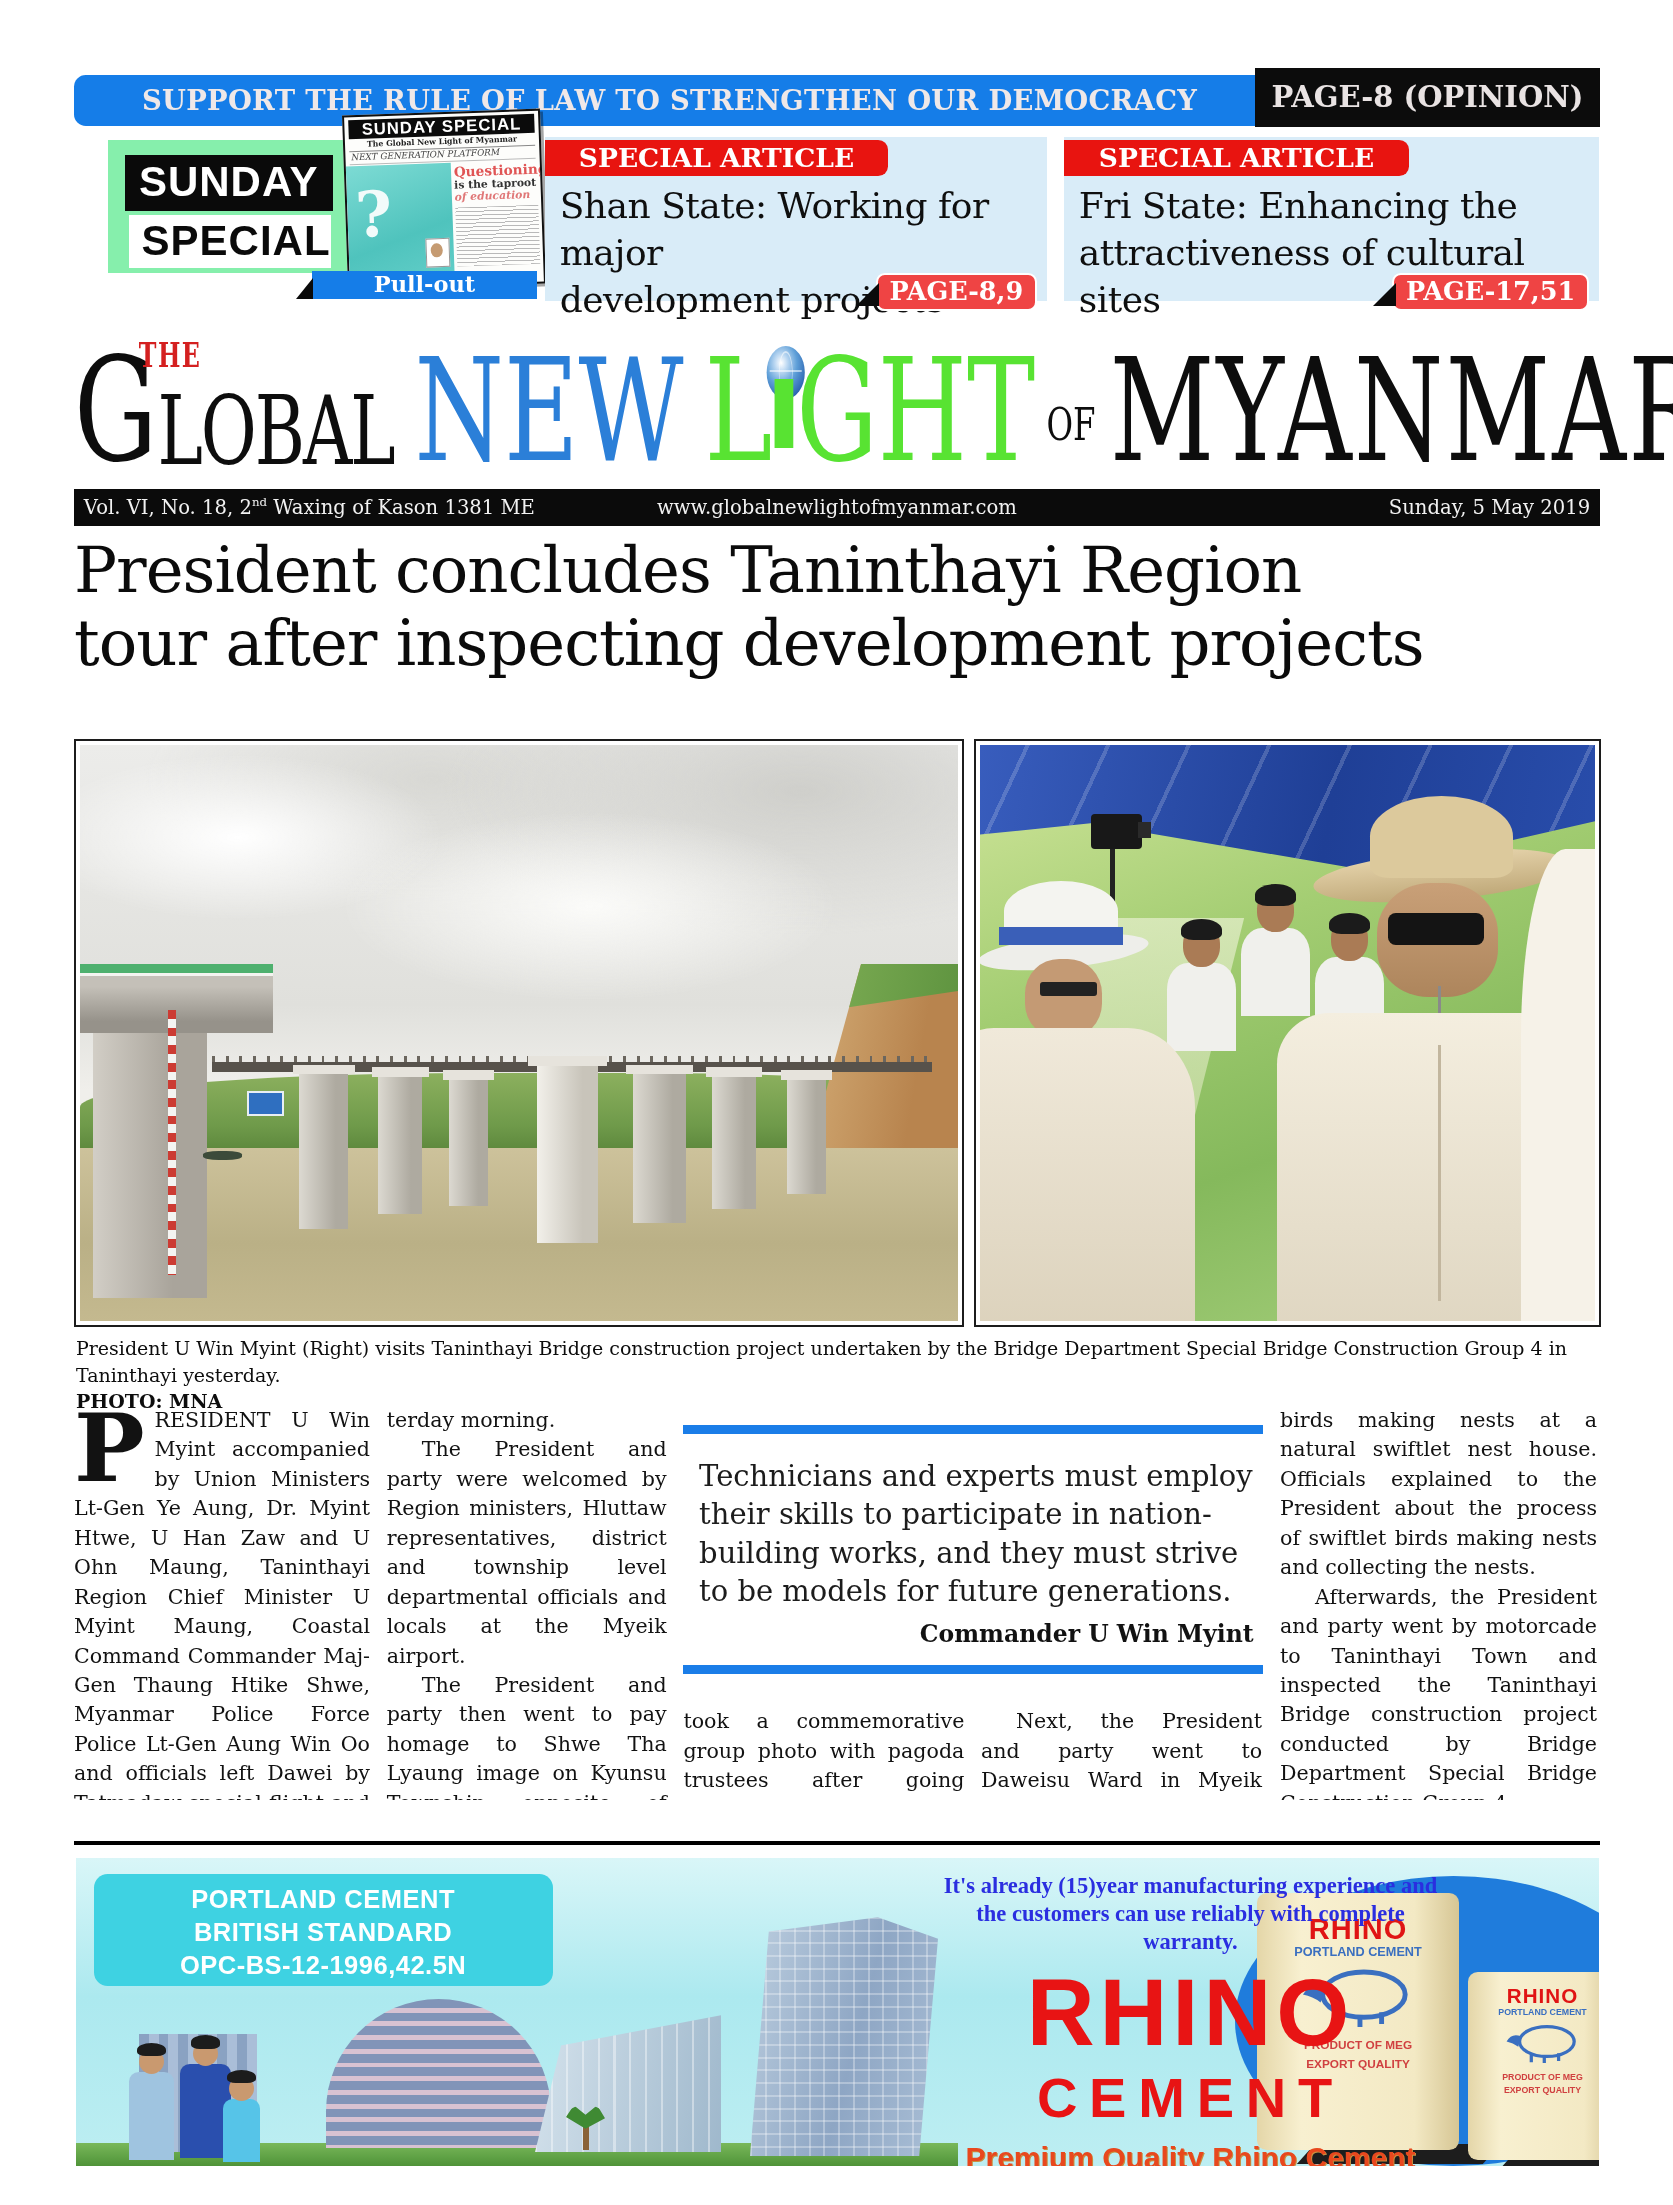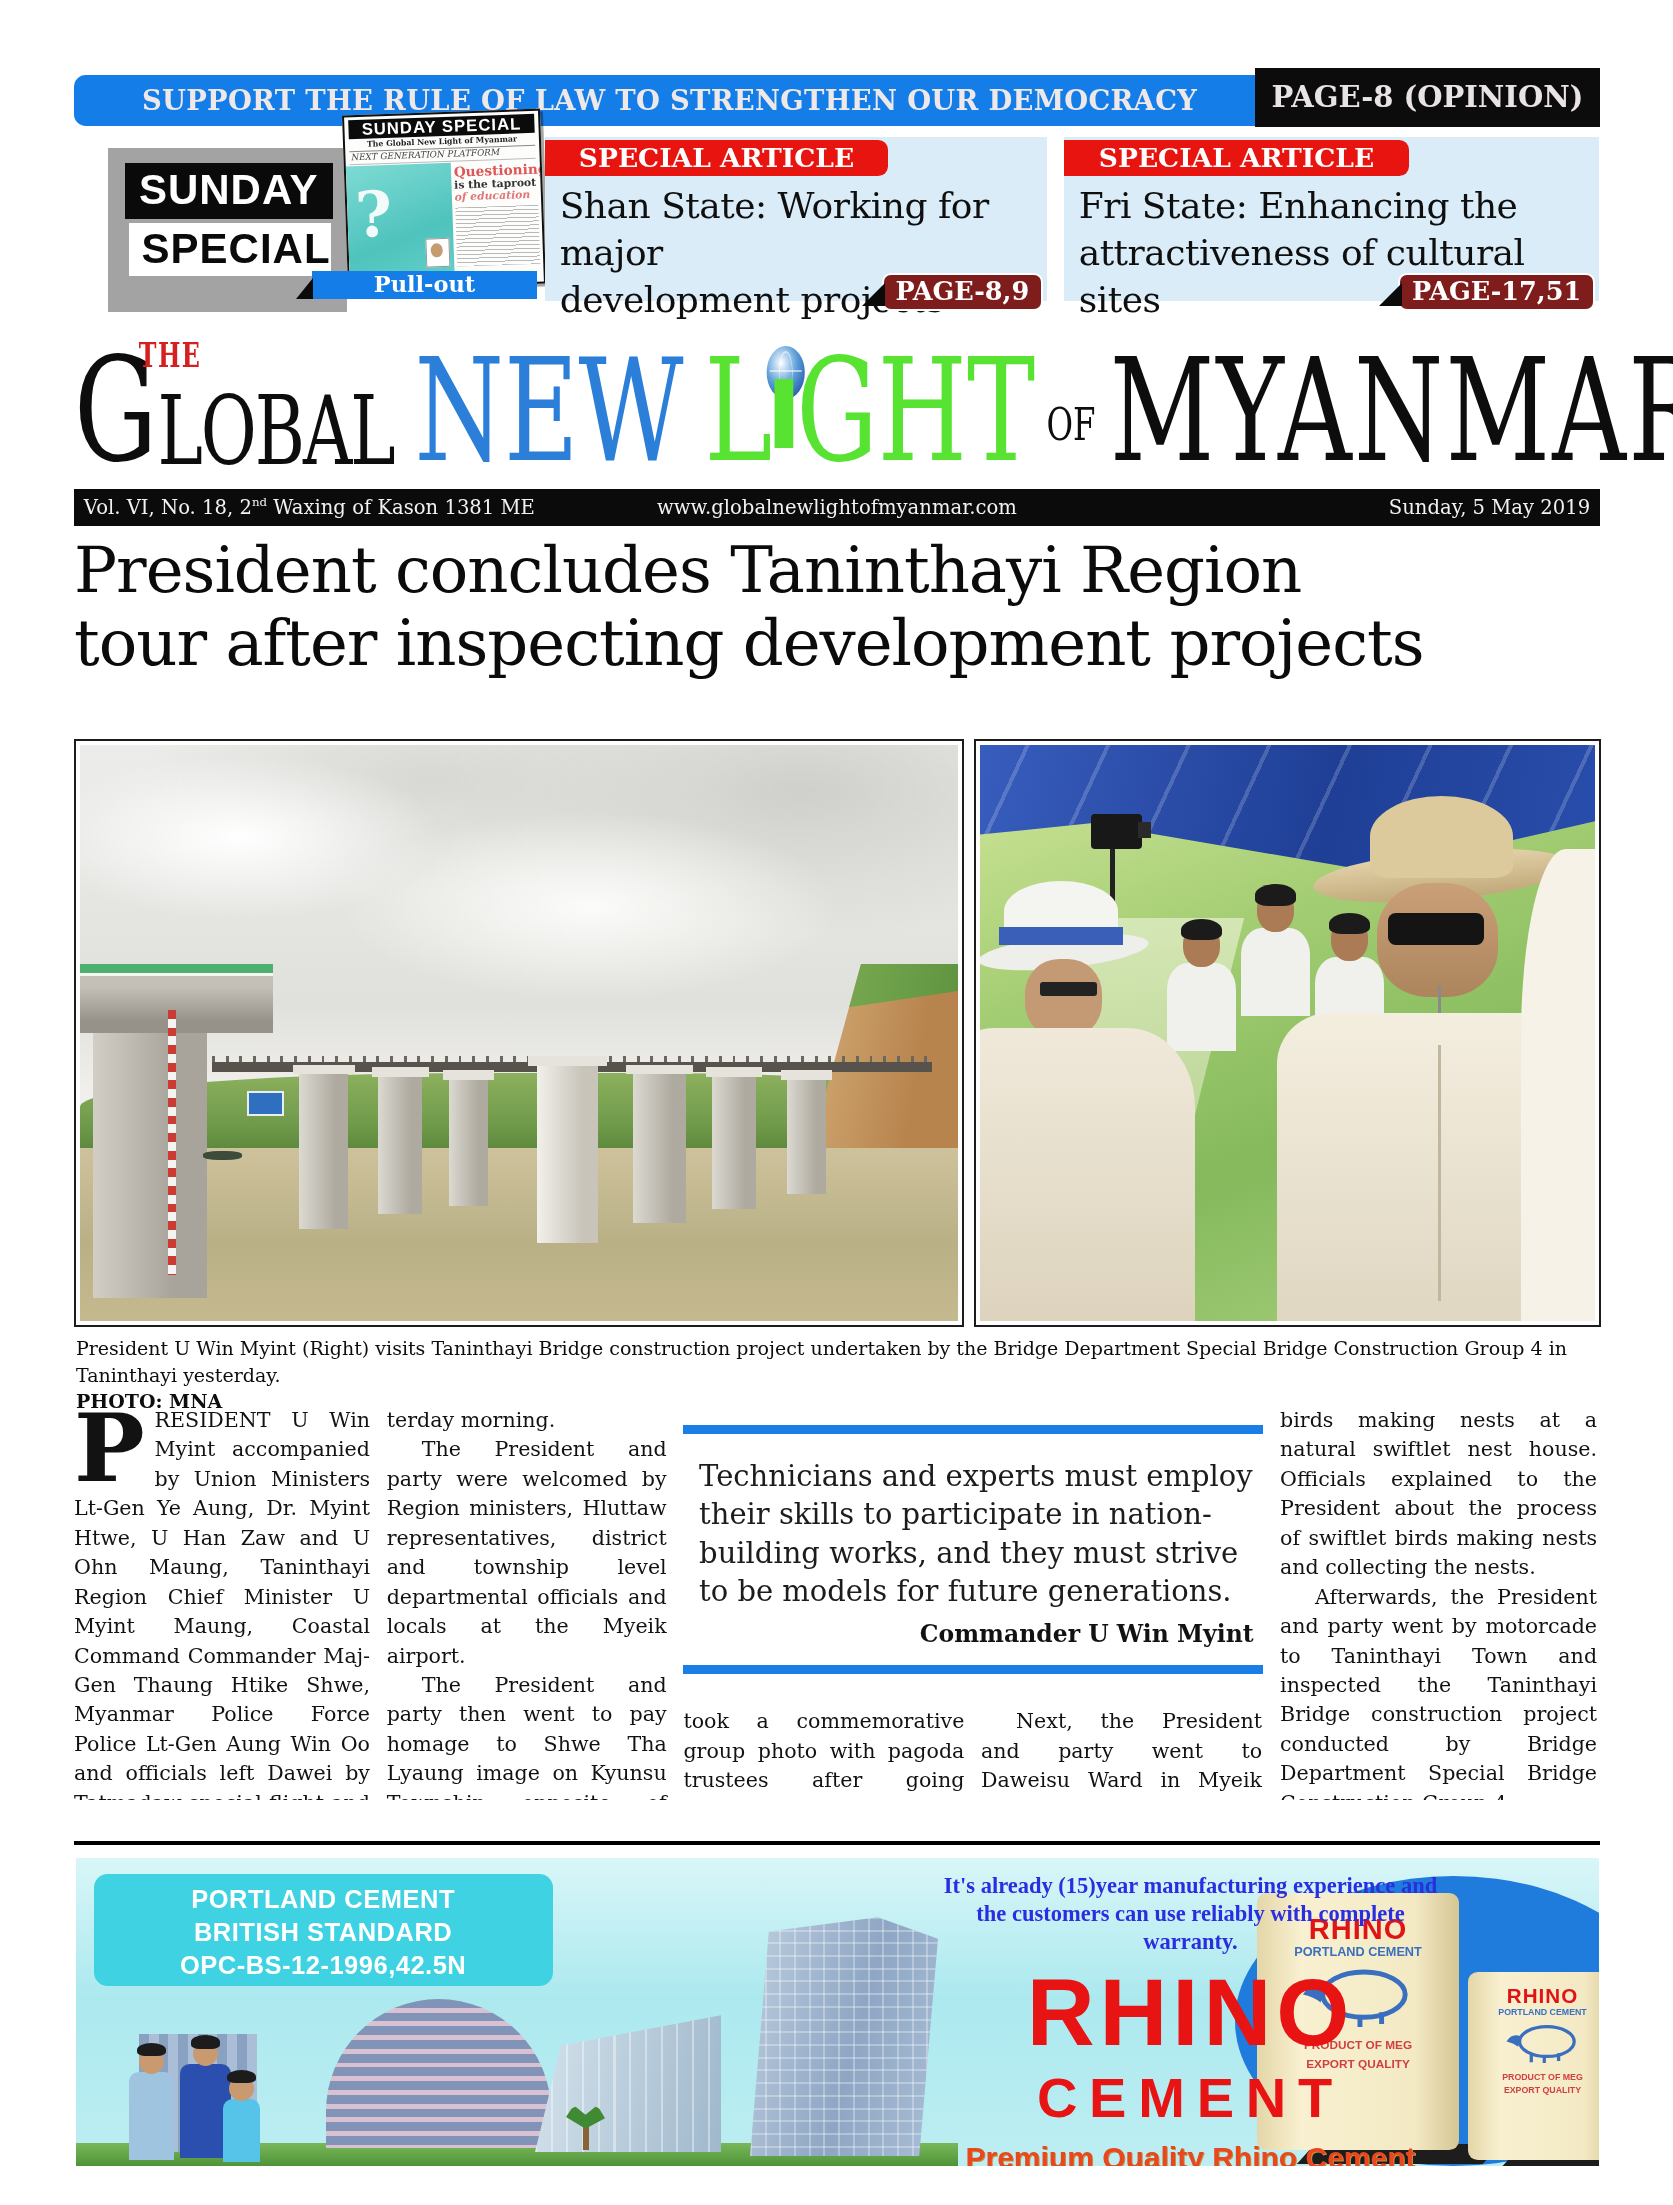--- a/index.html
+++ b/index.html
@@ -8,21 +8,21 @@
   .abs{position:absolute;}
 
   
   .top-banner{left:74px;top:75px;width:1526px;height:51px;background:#157de8;border-radius:11.8px;}
   .banner-text{position:absolute;left:0;top:8.8px;width:1191px;text-align:center;
                font-weight:bold;font-size:27.4px;color:#efe8e8;letter-spacing:0.3px;}
   .opinion-box{position:absolute;right:0;top:-6.9px;width:345px;height:59px;background:#0c0c0c;
                color:#e9e3e3;font-weight:bold;font-size:29px;text-align:center;line-height:59px;}
 
   
-  .sunday-grey{left:108px;top:148px;width:239px;height:164px;background:#a3a3a3;}
+  .sunday-grey{left:108px;top:140px;width:239px;height:133px;background:#86efac;}
   .sunday-black{position:absolute;left:16.7px;top:14.7px;width:208px;height:56px;background:#0a0a0a;
                 color:#fff;font:bold 42px/54px "Liberation Sans",sans-serif;text-align:center;letter-spacing:1px;}
   .sunday-white{position:absolute;left:20.6px;top:75px;width:202px;height:53px;background:#fff;
                 color:#0a0a0a;font:bold 42px/51px "Liberation Sans",sans-serif;text-align:right;letter-spacing:1px;}
   .thumb{left:345px;top:112px;width:194px;height:171px;background:#fdfdfb;border:2px solid #111;
          transform:rotate(-2deg);box-shadow:2.9px 2.9px 0 rgba(0,0,0,.35);overflow:hidden;}
   .thumb-head{margin:2.9px 3.9px 1px;background:#0b0b0b;color:#fff;text-align:center;
               font:bold 16.7px/19.6px "Liberation Sans",sans-serif;letter-spacing:1px;}
   .thumb-paper{text-align:center;font:bold 7.8px/9.8px "DejaVu Serif",serif;color:#222;}
   .thumb-kicker{margin:1px 3.9px;border-top:1px solid #888;border-bottom:1px solid #bbb;
@@ -45,21 +45,21 @@
            border-top:21.6px solid transparent;border-right:17.6px solid #0a0a0a;}
 
   
   .sa-box{top:137px;height:164px;background:#d9ecf8;}
   .sa-left{left:545px;width:502px;}
   .sa-right{left:1064px;width:535px;}
   .sa-label{position:absolute;left:0;top:2.9px;width:343px;height:36px;background:#e81410;color:#fff;
             font:bold 26.5px/35px "DejaVu Serif",serif;text-align:center;border-radius:0 9.8px 9.8px 0;}
   .sa-title{position:absolute;left:14.7px;top:45px;font:36px/47px "DejaVu Serif",serif;color:#0f0f0f;
             letter-spacing:-0.5px;}
-  .sa-badge{position:absolute;right:4px;bottom:-9.8px;background:#7f1d1d;color:#fff;
+  .sa-badge{position:absolute;right:10px;bottom:-9.8px;background:#ef4444;color:#fff;
             font:bold 25.5px/31px "DejaVu Serif",serif;padding:1px 11.8px 2px;border-radius:8.8px;
             border:2px solid #fff;}
   .sa-badge::before{content:"";position:absolute;left:-21.6px;bottom:2.9px;
             border-top:23.5px solid transparent;border-right:23.5px solid #0b0b0b;}
 
   
   .masthead{left:74px;top:329px;width:1526px;height:159px;overflow:visible;}
   .mh-row{position:absolute;left:0;bottom:5.9px;display:flex;align-items:flex-end;white-space:nowrap;
           transform:scaleX(.72);transform-origin:left bottom;}
   .mh-row span{display:block;line-height:1;}

